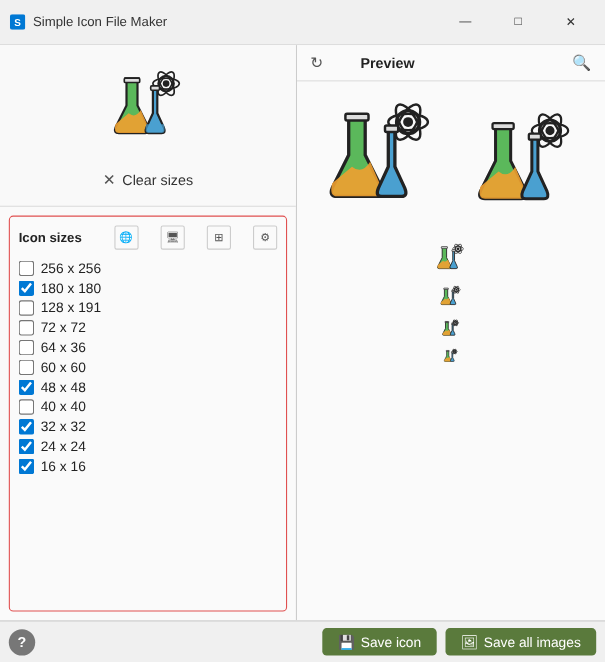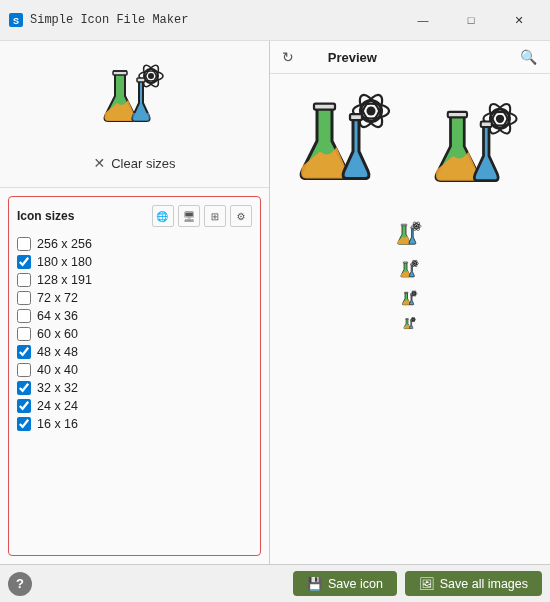--- a/index.html
+++ b/index.html
@@ -27,21 +27,20 @@
       margin-right: 6px;
       display: flex;
       align-items: center;
       justify-content: center;
       font-size: 12px;
     }
     .title-bar-text {
       flex: 1;
       font-size: 12px;
       color: #333;
-      font-family: Liberation Mono, monospace;
     }
     .title-bar-controls {
       display: flex;
       gap: 2px;
     }
     .title-btn {
       width: 46px;
       height: 28px;
       background: transparent;
       border: none;
@@ -96,21 +95,21 @@
       margin: 8px;
       border-radius: 4px;
       padding: 8px;
       flex: 1;
       overflow-y: auto;
     }
     .sizes-header {
       display: flex;
       align-items: center;
       margin-bottom: 8px;
-      gap: 4px;
+      gap: 20px;
     }
     .sizes-title {
       font-weight: 600;
       font-size: 12px;
       flex: 1;
       color: #222;
     }
     .sizes-toolbar-btn {
       width: 22px;
       height: 22px;

